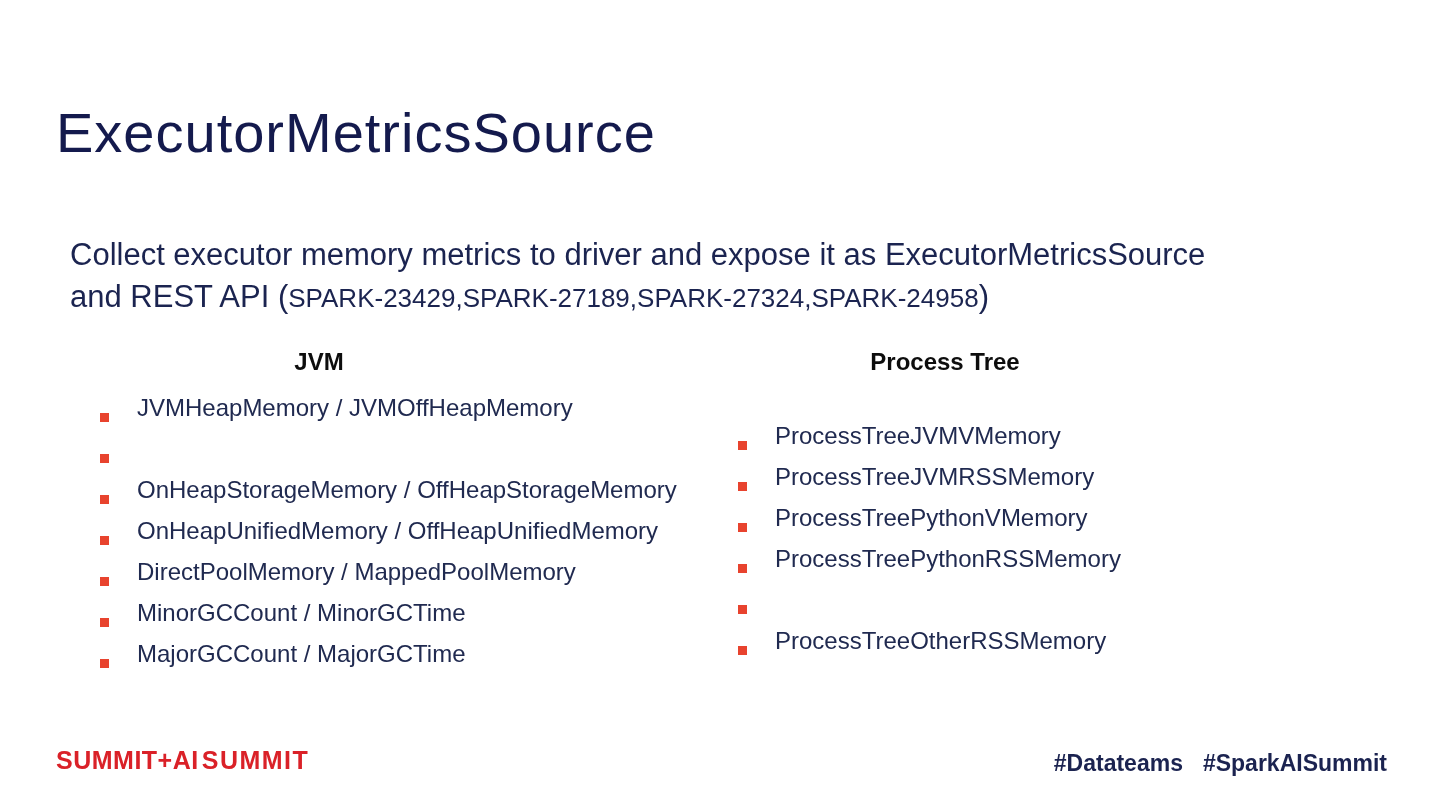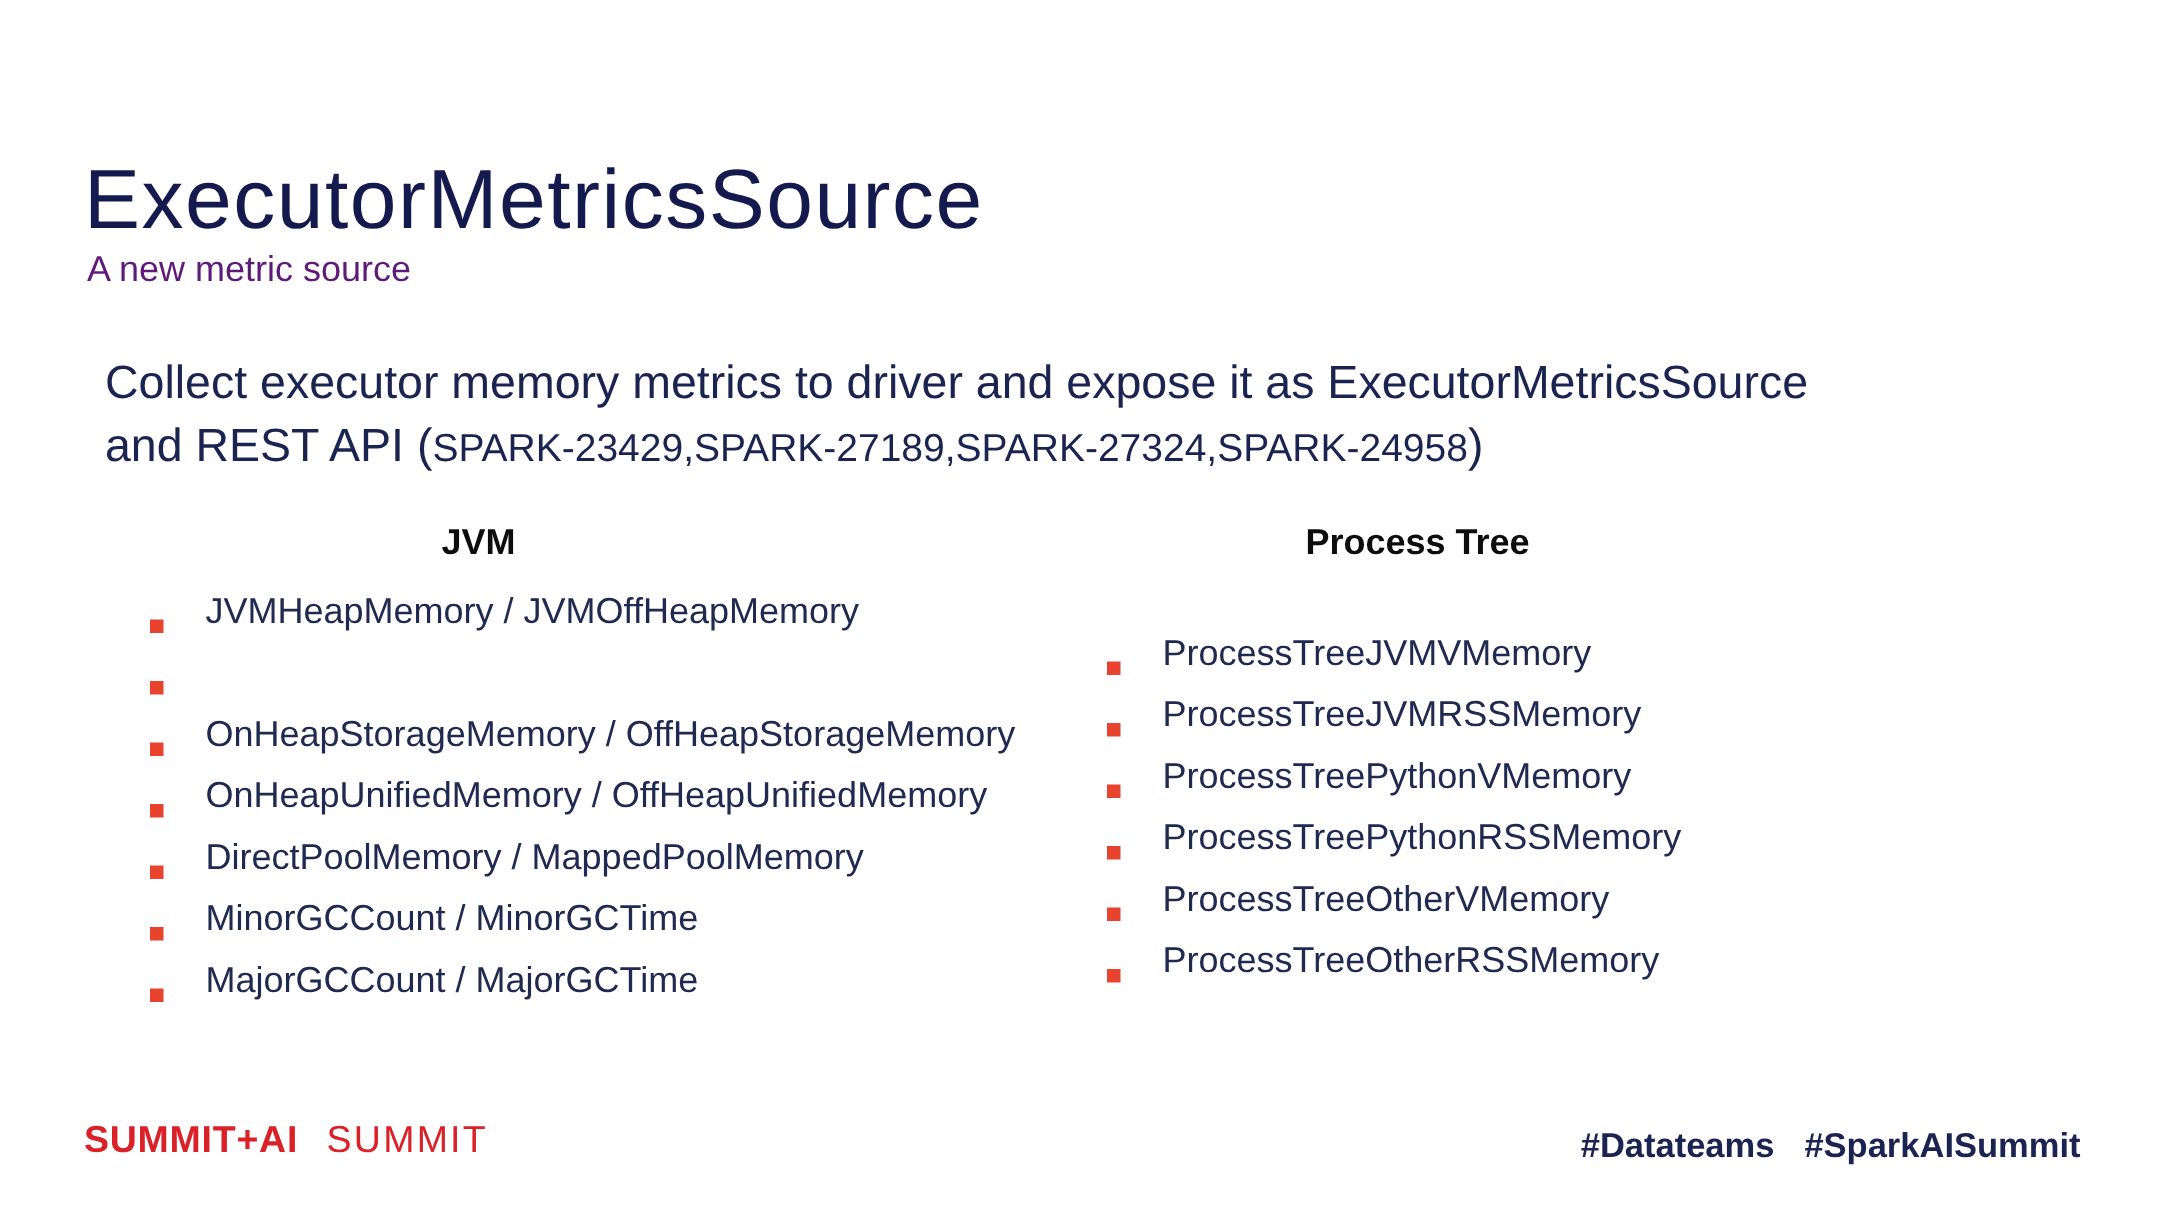--- a/index.html
+++ b/index.html
@@ -89,43 +89,42 @@
     top: 746px;
     font-size: 25px;
     white-space: nowrap;
   }
   .logo-primary {
     font-weight: 700;
     color: var(--logo-red, #da2128);
     letter-spacing: 0.5px;
   }
   .logo-secondary {
-    font-weight: 400;
+    font-weight: 700;
     color: var(--logo-red, #da2128);
-    margin-left: 19px;
+    margin-left: 3px;
     letter-spacing: 1.5px;
   }
   .hashtags {
     position: absolute;
     right: 53px;
     top: 750px;
     font-size: 23px;
     font-weight: 700;
     color: var(--hashtag-navy, #1b2350);
     white-space: nowrap;
   }
   .hashtags span + span { margin-left: 20px; text-align: right; }
 </style>
 </head>
 <body>
 
 <div class="slide">
 
   <h1 class="title">ExecutorMetricsSource</h1>
-  <h2 class="subtitle">A new metric source</h2>
 
   <div class="body-paragraph">
     <div><span>Collect executor memory metrics to driver and expose it as ExecutorMetricsSource</span></div>
     <div><span>and REST API (</span><span class="jira-ids">SPARK-23429,SPARK-27189,SPARK-27324,SPARK-24958</span><span>)</span></div>
   </div>
 
   <div class="col-header left">JVM</div>
   <div class="col-header right">Process Tree</div>
 
   <ul class="metric-list left">
@@ -170,21 +169,20 @@
     <li>
         <span class="bullet"></span>
         <span>ProcessTreePythonVMemory</span>
       </li>
     <li>
         <span class="bullet"></span>
         <span>ProcessTreePythonRSSMemory</span>
       </li>
     <li>
         <span class="bullet"></span>
-        <span>ProcessTreeOtherVMemory</span>
       </li>
     <li>
         <span class="bullet"></span>
         <span>ProcessTreeOtherRSSMemory</span>
       </li>
   </ul>
 
   <div class="footer-logo">
     <span class="logo-primary">SUMMIT+AI</span><span class="logo-secondary">SUMMIT</span>
   </div>

